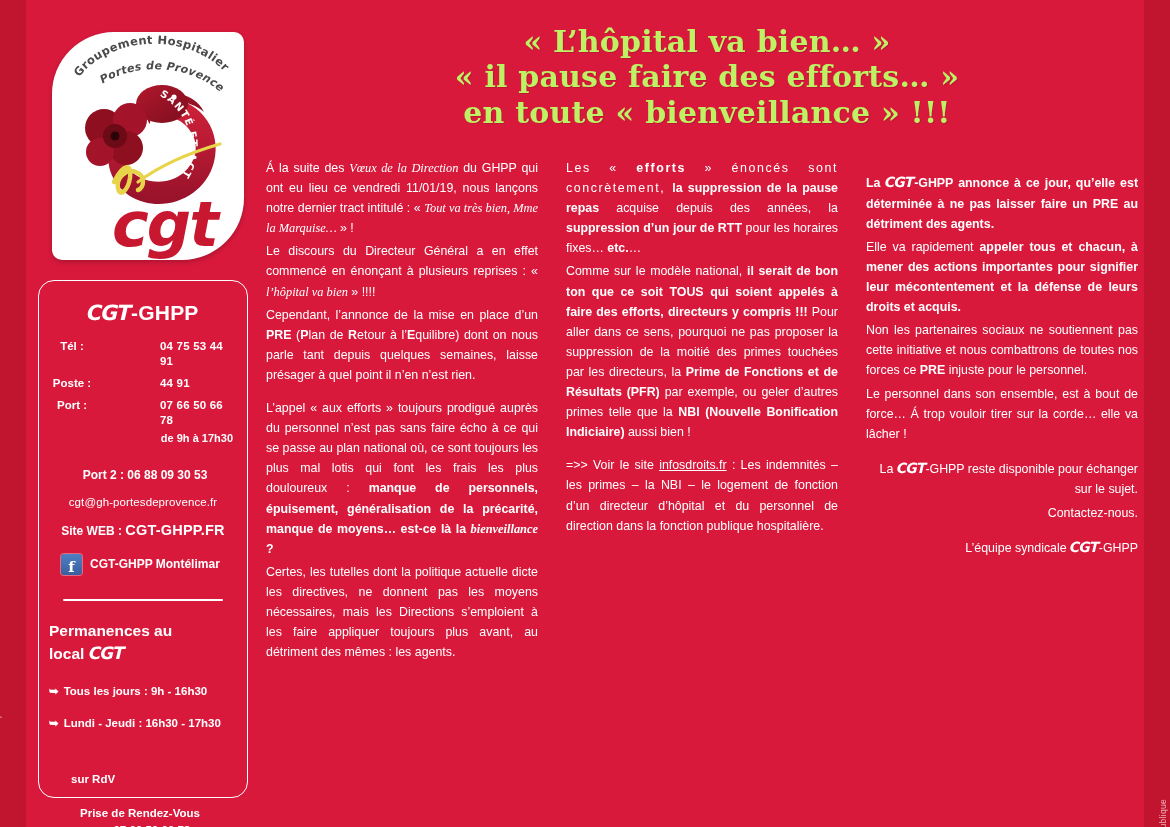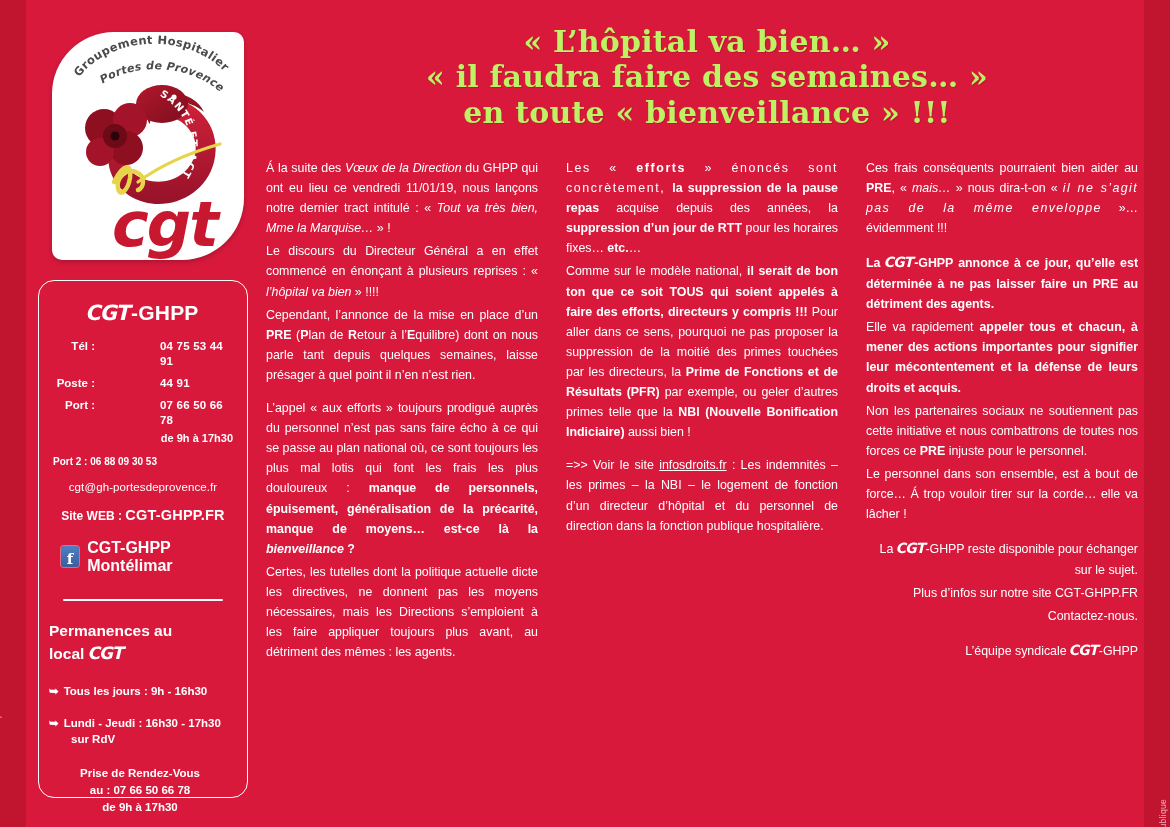--- a/index.html
+++ b/index.html
@@ -97,80 +97,80 @@
     transform:skewX(-2deg);
   }
   .contact-row{
     display:flex;
     font-size:11.5px;
     font-weight:bold;
     margin-bottom:7px;
     line-height:1.3;
   }
   .contact-row .lbl{
-    width:46px;text-align:right;padding-right:20px;flex:0 0 auto;
+    width:46px;text-align:center;padding-right:20px;flex:0 0 auto;
   }
   .contact-row .val{flex:1 1 auto;letter-spacing:.2px;margin-left:45px;}
   .contact-note{
     font-size:11px;font-weight:bold;text-align:right;
     margin:-3px 4px 10px 0;
   }
   .contact-line{
-    font-size:10px;font-weight:bold;margin:12px 0 10px 4px;
+    font-size:12px;font-weight:bold;margin:24px 0 10px 4px;text-align:center;
   }
   .contact-mail{
     font-size:11.5px;text-align:center;margin:14px 0 14px 0;letter-spacing:.1px;
   }
   .contact-web{
     font-size:12px;text-align:center;font-weight:bold;margin:0 0 16px 0;
   }
   .contact-web .big{font-size:14.5px;letter-spacing:.2px;}
   .fb-row{display:flex;align-items:center;gap:8px;margin:4px 0 0 12px;}
   .fb-icon{
     width:21px;height:21px;border-radius:3px;
     background:linear-gradient(#4f7fc4,#3a5f9e);
     color:#fff;font-weight:bold;font-size:15px;
     display:flex;align-items:flex-end;justify-content:center;
     font-family:"DejaVu Serif", serif;
     line-height:1;
     box-shadow:0 0 0 1px rgba(255,255,255,.35);
   }
-  .fb-label{font-size:16px;font-weight:bold;}
+  .fb-label{font-size:12px;font-weight:bold;}
   .divider{
     height:2px;background:#ffffff;margin:24px 14px 20px 14px;border-radius:2px;
   }
   .perm-title{
     text-align:left;font-size:15.5px;font-weight:bold;line-height:1.35;
     margin-bottom:18px;
   }
   .perm-item{
     font-size:11.5px;font-weight:bold;margin:0 0 16px 0;line-height:1.4;
   }
   .perm-item .bullet{margin-right:5px;}
-  .perm-sub{margin-left:22px;}
+  .perm-sub{margin-left:22px;margin-top:40px;}
   .perm-rdv{
     text-align:center;font-size:11.5px;font-weight:bold;line-height:1.5;
     margin-top:18px;padding-right:6px;
   }
 
   
   .col{
     position:absolute;top:158px;
     font-size:12.4px;
     line-height:1.62;
     text-align:justify;
     color:#ffffff;
   }
   #col1{left:266px;width:272px;}
   #col2{left:566px;width:272px;}
   #col3{left:866px;width:272px;}
   .col p{margin:0 0 3px 0;}
   .col p.gap{margin-top:13px;}
   .col b{font-weight:bold;}
-  .col i{font-style:italic;}
+  .col i{font-style:italic;font-family:Liberation Serif, serif;}
   .spaced{letter-spacing:1.6px;}
   .spaced-i{letter-spacing:1.4px;font-style:italic;}
   .link-u{text-decoration:underline;}
   .center-ish{text-align:right;}
   .inline-cgt{
     font-family:"DejaVu Sans", sans-serif;
     font-weight:bold;font-style:italic;letter-spacing:-.8px;
     font-size:14px;
     display:inline-block;transform:skewX(-2deg);
   }
@@ -294,21 +294,21 @@
 
     <div class="perm-rdv">
       <div>Prise de Rendez-Vous</div>
       <div>au :  07 66 50 66 78</div>
       <div>de 9h à 17h30</div>
     </div>
   </div>
 
   <div id="title-block">
     <span class="tl">« L’hôpital va bien… »</span>
-    <span class="tl">« il faudra faire des semaines… »</span>
+    <span class="tl">« il pause faire des efforts… »</span>
     <span class="tl">en toute « bienveillance » !!!</span>
   </div>
 
   <div class="col" id="col1">
     <p><span>Á la suite des </span><i>Vœux de la Direction</i><span> du GHPP qui ont eu lieu ce vendredi 11/01/19, nous lançons notre dernier tract intitulé : « </span><i>Tout va très bien, Mme la Marquise… </i><span>» !</span></p>
 
     <p><span>Le discours du Directeur Général a en effet commencé en énonçant à plusieurs reprises : « </span><i>l’hôpital va bien</i><span> » !!!!</span></p>
 
     <p><span>Cependant, l’annonce de la mise en place d’un </span><b>PRE</b><span> (</span><b>P</b><span>lan de </span><b>R</b><span>etour à l’</span><b>E</b><span>quilibre) dont on nous parle tant depuis quelques semaines, laisse présager à quel point il n’en n’est rien.</span></p>
 
@@ -320,31 +320,29 @@
   <div class="col" id="col2">
     <p><span class="spaced">Les « </span><b class="spaced">efforts</b><span class="spaced"> » énoncés sont concrètement, </span><b>la suppression de la pause repas</b><span> acquise depuis des années, la </span><b>suppression d’un jour de RTT</b><span> pour les horaires fixes… </span><b>etc.</b><span>…</span></p>
 
 
     <p><span>Comme sur le modèle national, </span><b>il serait de bon ton que ce soit TOUS qui soient appelés à faire des efforts, directeurs y compris !!!</b><span> Pour aller dans ce sens, pourquoi ne pas proposer la suppression de la moitié des primes touchées par les directeurs, la </span><b>Prime de Fonctions et de Résultats (PFR)</b><span> par exemple, ou geler d’autres primes telle que la </span><b>NBI (Nouvelle Bonification Indiciaire)</b><span> aussi bien !</span></p>
 
     <p class="gap"><span>=&gt;&gt; Voir le site </span><span class="link-u">infosdroits.fr</span><span> : Les indemnités – les primes – la NBI – le logement de fonction d’un directeur d’hôpital et du personnel de direction dans la fonction publique hospitalière.</span></p>
   </div>
 
   <div class="col" id="col3">
-    <p><span>Ces frais conséquents pourraient bien aider au </span><b>PRE</b><span>, « </span><i>mais…</i><span> » nous dira-t-on « </span><i class="spaced-i">il ne s’agit pas de la même enveloppe</i><span> »…  évidemment !!!</span></p>
 
     <p class="gap"><b>La </b><span class="inline-cgt">CGT</span><b>-GHPP annonce à ce jour, qu’elle est déterminée à ne pas laisser faire un PRE au détriment des agents.</b></p>
 
     <p><span>Elle va rapidement </span><b>appeler tous et chacun, à mener des actions importantes pour signifier leur mécontentement et la défense de leurs droits et acquis.</b></p>
 
     <p><span>Non les partenaires sociaux ne soutiennent pas cette initiative et nous combattrons de toutes nos forces ce </span><b>PRE</b><span> injuste pour le personnel.</span></p>
 
     <p>Le personnel dans son ensemble, est à bout de force… Á trop vouloir tirer sur la corde… elle va lâcher !</p>
 
     <p class="gap center-ish"><span>La </span><span class="inline-cgt">CGT</span><span>-GHPP reste disponible pour échanger sur le sujet.</span></p>
 
-    <p class="center-ish">Plus d’infos sur notre site CGT-GHPP.FR</p>
     <p class="center-ish">Contactez-nous.</p>
 
     <p class="gap center-ish"><span>L’équipe syndicale </span><span class="inline-cgt">CGT</span><span>-GHPP</span></p>
   </div>
 
 </div>
 
 </body></html>

